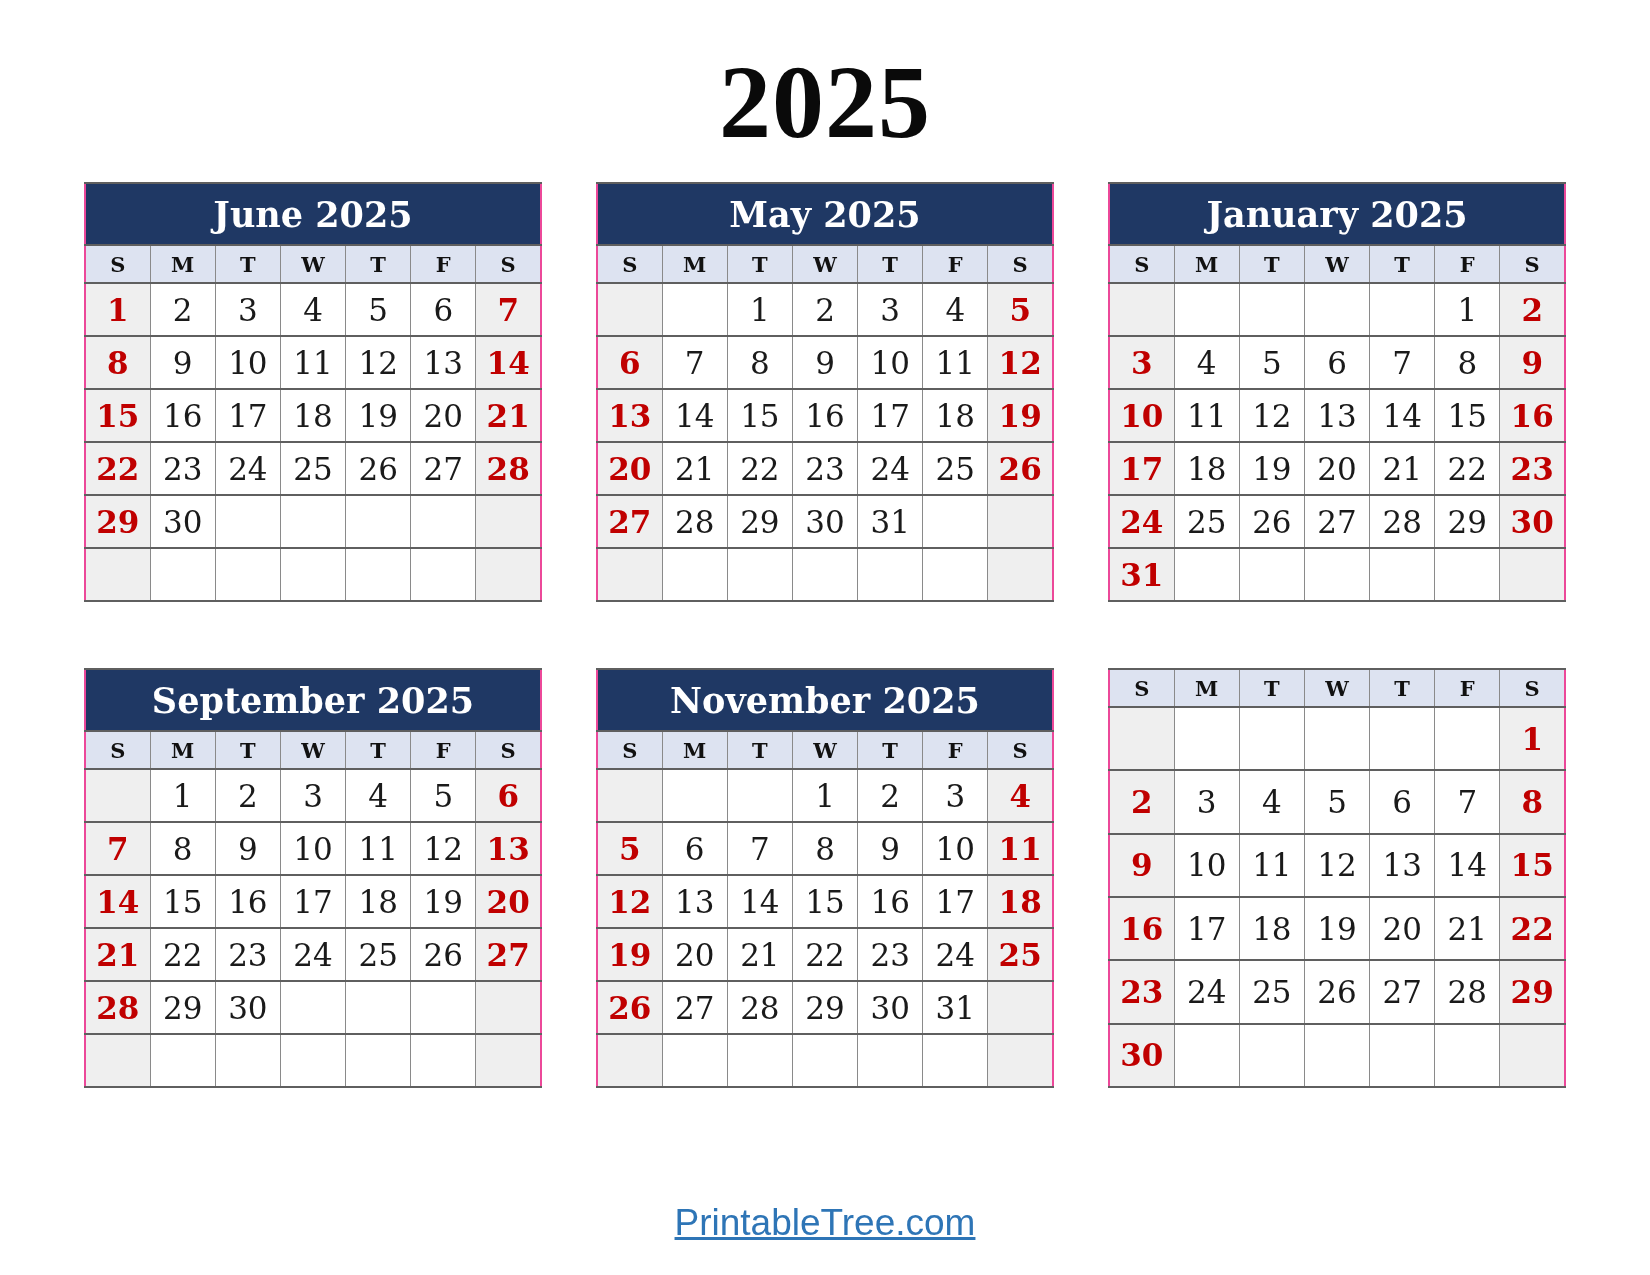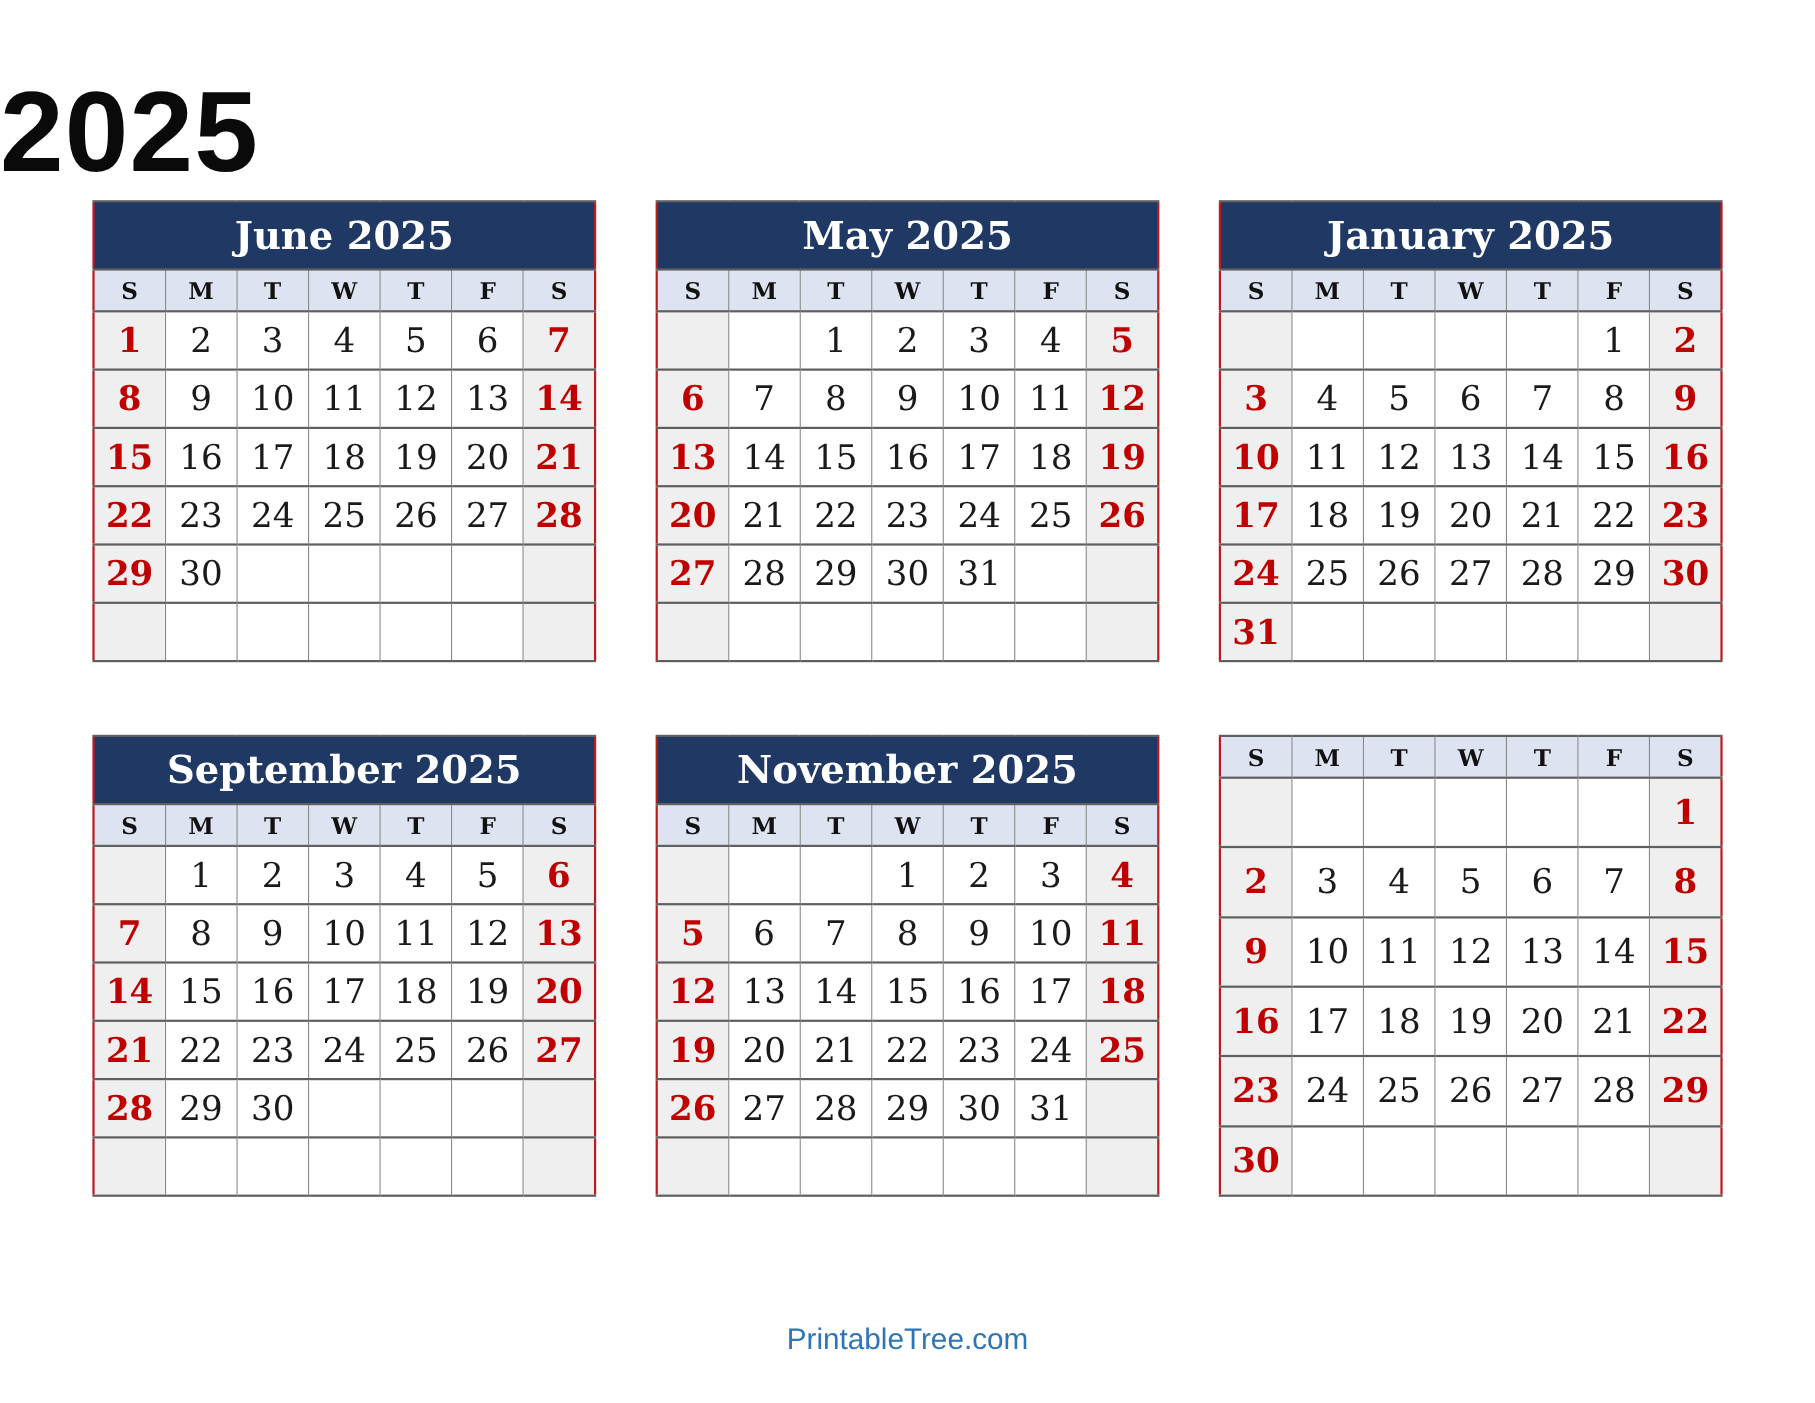--- a/index.html
+++ b/index.html
@@ -9,23 +9,23 @@
   }
   body {
     width: 1650px;
     height: 1275px;
     position: relative;
     font-family: "DejaVu Serif", serif;
     overflow: hidden;
   }
   .year-title {
     margin: 0;
-    padding-top: 68px;
-    text-align: left;
-    font-family: Liberation Sans, sans-serif;
+    padding-top: 50px;
+    text-align: center;
+    font-family: Liberation Serif, serif;
     font-weight: 900;
     font-size: 104px;
     letter-spacing: 1px;
     color: #0a0a0a;
     line-height: 1.0;
   }
   .calendars {
     position: absolute;
     top: 182px;
     left: 0;
@@ -36,21 +36,21 @@
     align-items: center;
   }
   .cal-row {
     display: flex;
     gap: 54px;
   }
   table.month {
     border-collapse: collapse;
     table-layout: fixed;
     width: 458px;
-    border: 2px solid #b91c1c;
+    border: 2px solid #ec4899;
   }
   table.month th, table.month td {
     border-left: 1px solid #8a8a8a;
     border-right: 1px solid #8a8a8a;
     border-top: 2px solid #5f5f5f;
     border-bottom: 2px solid #5f5f5f;
     padding: 0;
     text-align: center;
   }
   .month-title-cell {
@@ -82,22 +82,23 @@
   }
   .footer {
     position: absolute;
     top: 1202px;
     left: 0;
     width: 100%;
     text-align: center;
   }
   .footer a {
     font-family: "Liberation Sans", sans-serif;
-    font-size: 27px;
+    font-size: 37px;
     color: var(--link-blue, #2e75b6);
+    text-decoration: underline;
     cursor: pointer;
   }
 </style>
 </head>
 <body>
 
 <h1 class="year-title">2025</h1>
 
 <div class="calendars">
     <div class="cal-row">

